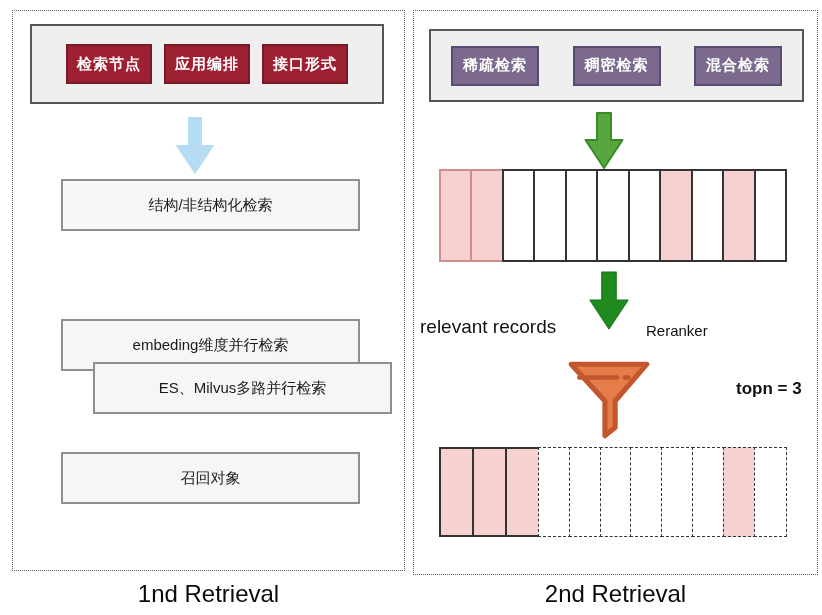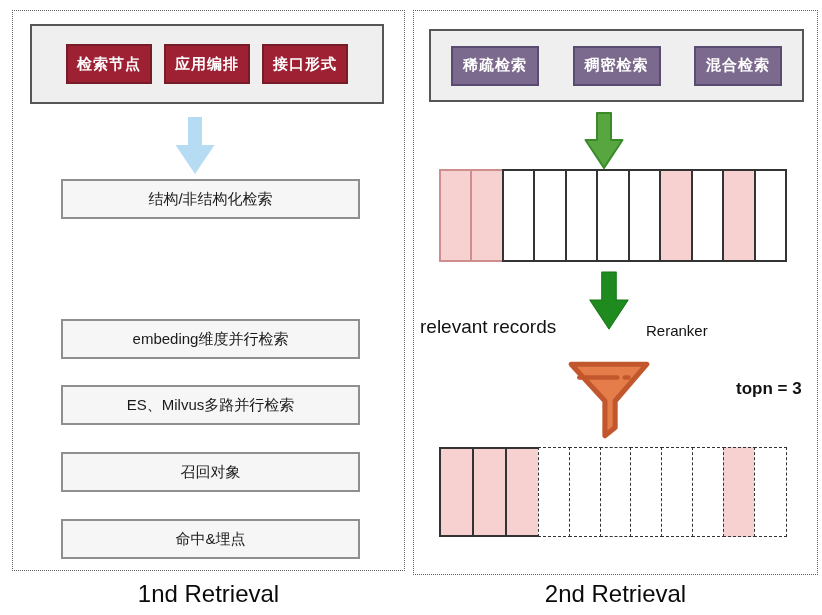--- a/index.html
+++ b/index.html
@@ -27,21 +27,21 @@
   .chip {
     height:40px; min-width:80px; box-sizing:border-box;
     display:flex; align-items:center; justify-content:center;
     padding:0 10px; color:#fff; font-weight:bold; font-size:15px;
     letter-spacing:1px; white-space:nowrap;
   }
   .chip.red    { background:#9e2033; border:2px solid #761b28; }
   .chip.purple { background:#7b6a8d; border:2px solid #5a4c70; }
 
   .step {
-    position:absolute; left:48px; width:299px; height:40px;
+    position:absolute; left:48px; width:299px; height:52px;
     background:#f6f6f6; border:2px solid #8f8f8f; box-sizing:border-box;
     display:flex; align-items:center; justify-content:center;
     font-size:15px; color:#1a1a1a;
   }
 
   .arrow-wrap { position:absolute; }
 
   .cellrow { position:absolute; left:25px; width:348px; display:flex; }
   .cell {
     flex:1 1 0; box-sizing:border-box; background:#ffffff;
@@ -78,23 +78,22 @@
   </div>
 
   <div class="arrow-wrap" style="left:161px; top:106px;">
     <svg width="42" height="58" viewBox="0 0 40 58" aria-hidden="true">
       <path d="M13 0 H27 V28 H39.5 L20 57 L0.5 28 H13 Z" fill="#b5dcf2"></path>
     </svg>
   </div>
 
   <div class="step" style="top:168px;">结构/非结构化检索</div>
   <div class="step" style="top:308px;">embeding维度并行检索</div>
-  <div class="step" style="top:374px;">ES、Milvus多路并行检索</div>
+  <div class="step" style="top:351px;margin-left:32px;">ES、Milvus多路并行检索</div>
   <div class="step" style="top:441px;">召回对象</div>
-  <div class="step" style="top:508px;">命中&amp;埋点</div>
 </div>
 
 <div class="panel" id="panel2">
 
   <div class="graybox" id="p2-graybox">
     <div class="chip purple">稀疏检索</div>
     <div class="chip purple">稠密检索</div>
     <div class="chip purple">混合检索</div>
   </div>
 

